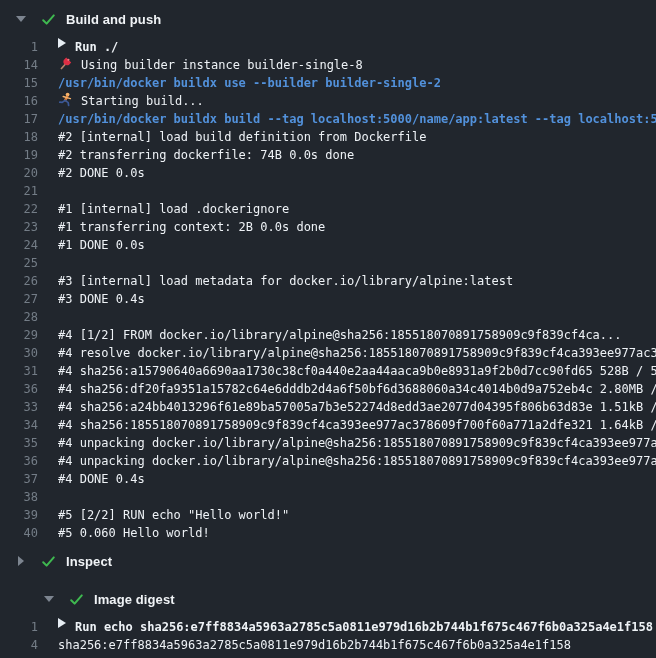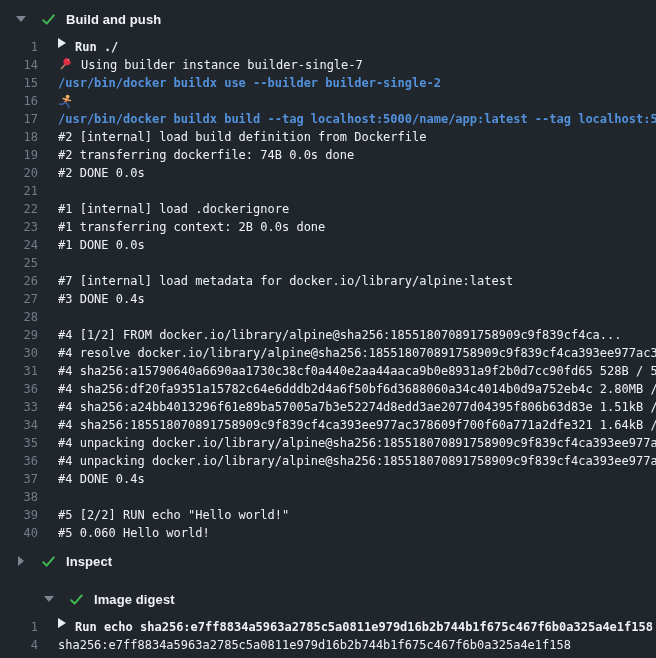--- a/index.html
+++ b/index.html
@@ -71,34 +71,34 @@
           <span class="line-txt"><span class="run-marker"><svg width="8" height="10" viewBox="0 0 8 10">
                 <path d="M0 0 L8 5 L0 10 Z" fill="#e6edf3"></path>
               </svg></span><span class="t">Run ./</span></span>
         </div>
         <div class="log-line k-pin">
           <span class="line-num">14</span>
           <span class="line-txt"><span class="emoji"><svg width="15" height="15" viewBox="0 0 15 15">
                 <line x1="3" y1="13" x2="7.5" y2="8" stroke="#b9846b" stroke-width="1.6"></line>
                 <path d="M8.2 1.6 L13.2 6.6 L10.9 8.9 C9.6 9.6 7.6 9.4 6.4 8.2 C5.2 7 5.1 5.2 5.8 3.9 Z" fill="#dd2e44"></path>
                 <circle cx="10.4" cy="3.8" r="1.1" fill="#f4777f"></circle>
-              </svg></span><span class="t">Using builder instance builder-single-7</span></span>
+              </svg></span><span class="t">Using builder instance builder-single-8</span></span>
         </div>
         <div class="log-line k-cmd">
           <span class="line-num">15</span>
           <span class="line-txt"><span class="t">/usr/bin/docker buildx use --builder builder-single-2</span></span>
         </div>
         <div class="log-line k-runner">
           <span class="line-num">16</span>
           <span class="line-txt"><span class="emoji"><svg width="15" height="15" viewBox="0 0 15 15">
                 <circle cx="9.6" cy="2.6" r="1.9" fill="#f7b26a"></circle>
                 <path d="M9.2 4.8 L7.2 8.2" stroke="#dd7e3a" stroke-width="2.4" stroke-linecap="round"></path>
                 <path d="M8.8 5.6 L12.4 6.6 M8.6 5.4 L5.2 4.6" stroke="#f7b26a" stroke-width="1.5" stroke-linecap="round"></path>
                 <path d="M7.2 8.4 L10.2 10.6 L10.6 13.4 M7 8.4 L4.2 10.4 L1.8 10.2" stroke="#3b5998" stroke-width="1.7" stroke-linecap="round" fill="none"></path>
-              </svg></span></span>
+              </svg></span><span class="t">Starting build...</span></span>
         </div>
         <div class="log-line k-cmd">
           <span class="line-num">17</span>
           <span class="line-txt"><span class="t">/usr/bin/docker buildx build --tag localhost:5000/name/app:latest --tag localhost:5000/name/app:1.0.0 --file ./Dockerfile .</span></span>
         </div>
         <div class="log-line k-plain">
           <span class="line-num">18</span>
           <span class="line-txt"><span class="t">#2 [internal] load build definition from Dockerfile</span></span>
         </div>
         <div class="log-line k-plain">
@@ -124,21 +124,21 @@
         <div class="log-line k-plain">
           <span class="line-num">24</span>
           <span class="line-txt"><span class="t">#1 DONE 0.0s</span></span>
         </div>
         <div class="log-line k-blank">
           <span class="line-num">25</span>
           <span class="line-txt"><span class="t"></span></span>
         </div>
         <div class="log-line k-plain">
           <span class="line-num">26</span>
-          <span class="line-txt"><span class="t">#7 [internal] load metadata for docker.io/library/alpine:latest</span></span>
+          <span class="line-txt"><span class="t">#3 [internal] load metadata for docker.io/library/alpine:latest</span></span>
         </div>
         <div class="log-line k-plain">
           <span class="line-num">27</span>
           <span class="line-txt"><span class="t">#3 DONE 0.4s</span></span>
         </div>
         <div class="log-line k-blank">
           <span class="line-num">28</span>
           <span class="line-txt"><span class="t"></span></span>
         </div>
         <div class="log-line k-plain">

